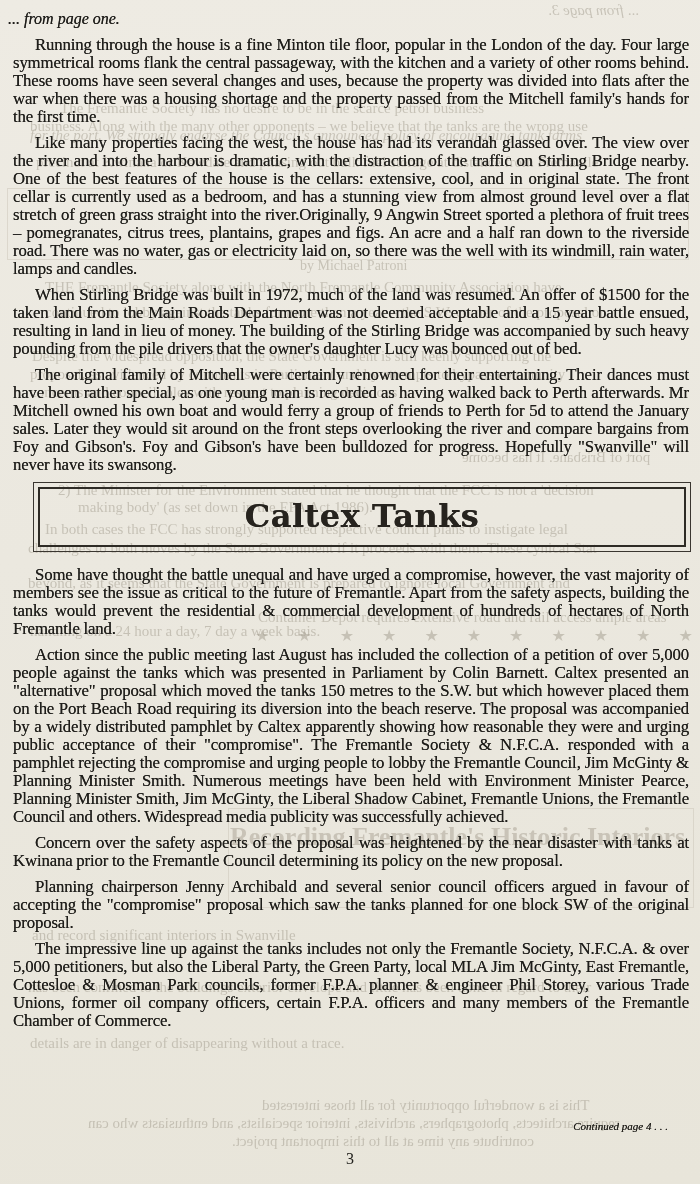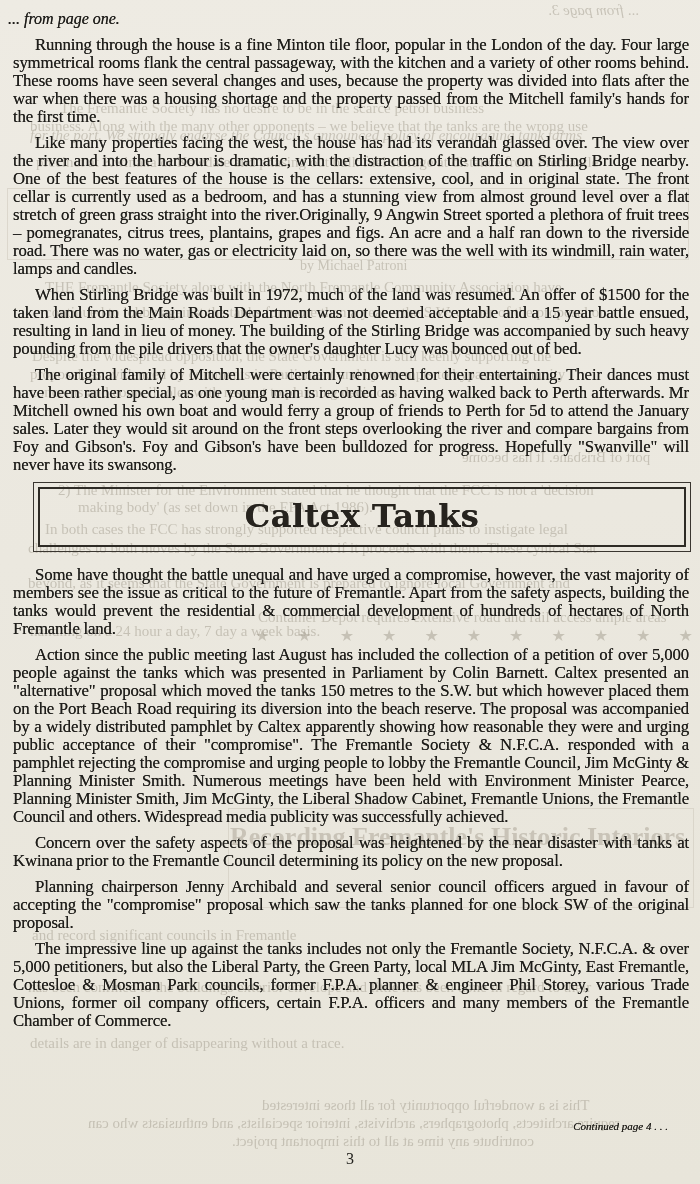--- a/index.html
+++ b/index.html
@@ -110,21 +110,21 @@
       <span class="bleed mir" style="top: 450px; left: 462px;">port of Brisbane. It has become</span>
       <span class="bleed" style="top: 483px; left: 58px;">2) The Minister for the Environment stated that he thought that the FCC is not a 'decision</span>
       <span class="bleed" style="top: 500px; left: 78px;">making body' (as set down in the EPA Act 1986).</span>
       <span class="bleed" style="top: 522px; left: 45px;">In both cases the FCC has strongly supported respective council plans to instigate legal</span>
       <span class="bleed" style="top: 541px; left: 28px;">challenges to both moves by the State Government if it proceeds with them. These cynical Stat</span>
       <span class="bleed" style="top: 576px; left: 28px;">beyond, as it seems that the State Government is prepared to ignore local Government and</span>
       <span class="bleed" style="top: 610px; left: 258px;">Container Depot requires extensive road and rail access ample areas</span>
       <span class="bleed" style="top: 624px; left: 30px;">handling on a 24 hour a day, 7 day a week basis.</span>
       <span class="bleed" style="top: 628px; left: 255px; font-size: 16px; letter-spacing: 12px;">★ ★ ★ ★ ★ ★ ★ ★ ★ ★ ★ ★</span>
       <span class="bleed b" style="top: 824px; left: 230px; font-size: 26px;">Recording Fremantle's Historic Interiors</span>
-      <span class="bleed" style="top: 928px; left: 32px;">and record significant councils in Fremantle</span>
+      <span class="bleed" style="top: 928px; left: 32px;">and record significant interiors in Swanville</span>
       <span class="bleed" style="top: 980px; left: 28px;">has been confined to the buildings exterior envelope and little has been done in regard to their</span>
       <span class="bleed" style="top: 1036px; left: 30px;">details are in danger of disappearing without a trace.</span>
       <span class="bleed mir" style="top: 1098px; left: 262px;">This is a wonderful opportunity for all those interested</span>
       <span class="bleed mir" style="top: 1116px; left: 88px;">require architects, photographers, archivists, interior specialists, and enthusiasts who can</span>
       <span class="bleed mir" style="top: 1134px; left: 232px;">contribute any time at all to this important project.</span>
     </div>
 
   <div class="content">
 
     <div class="from-note">... from page one.</div>

